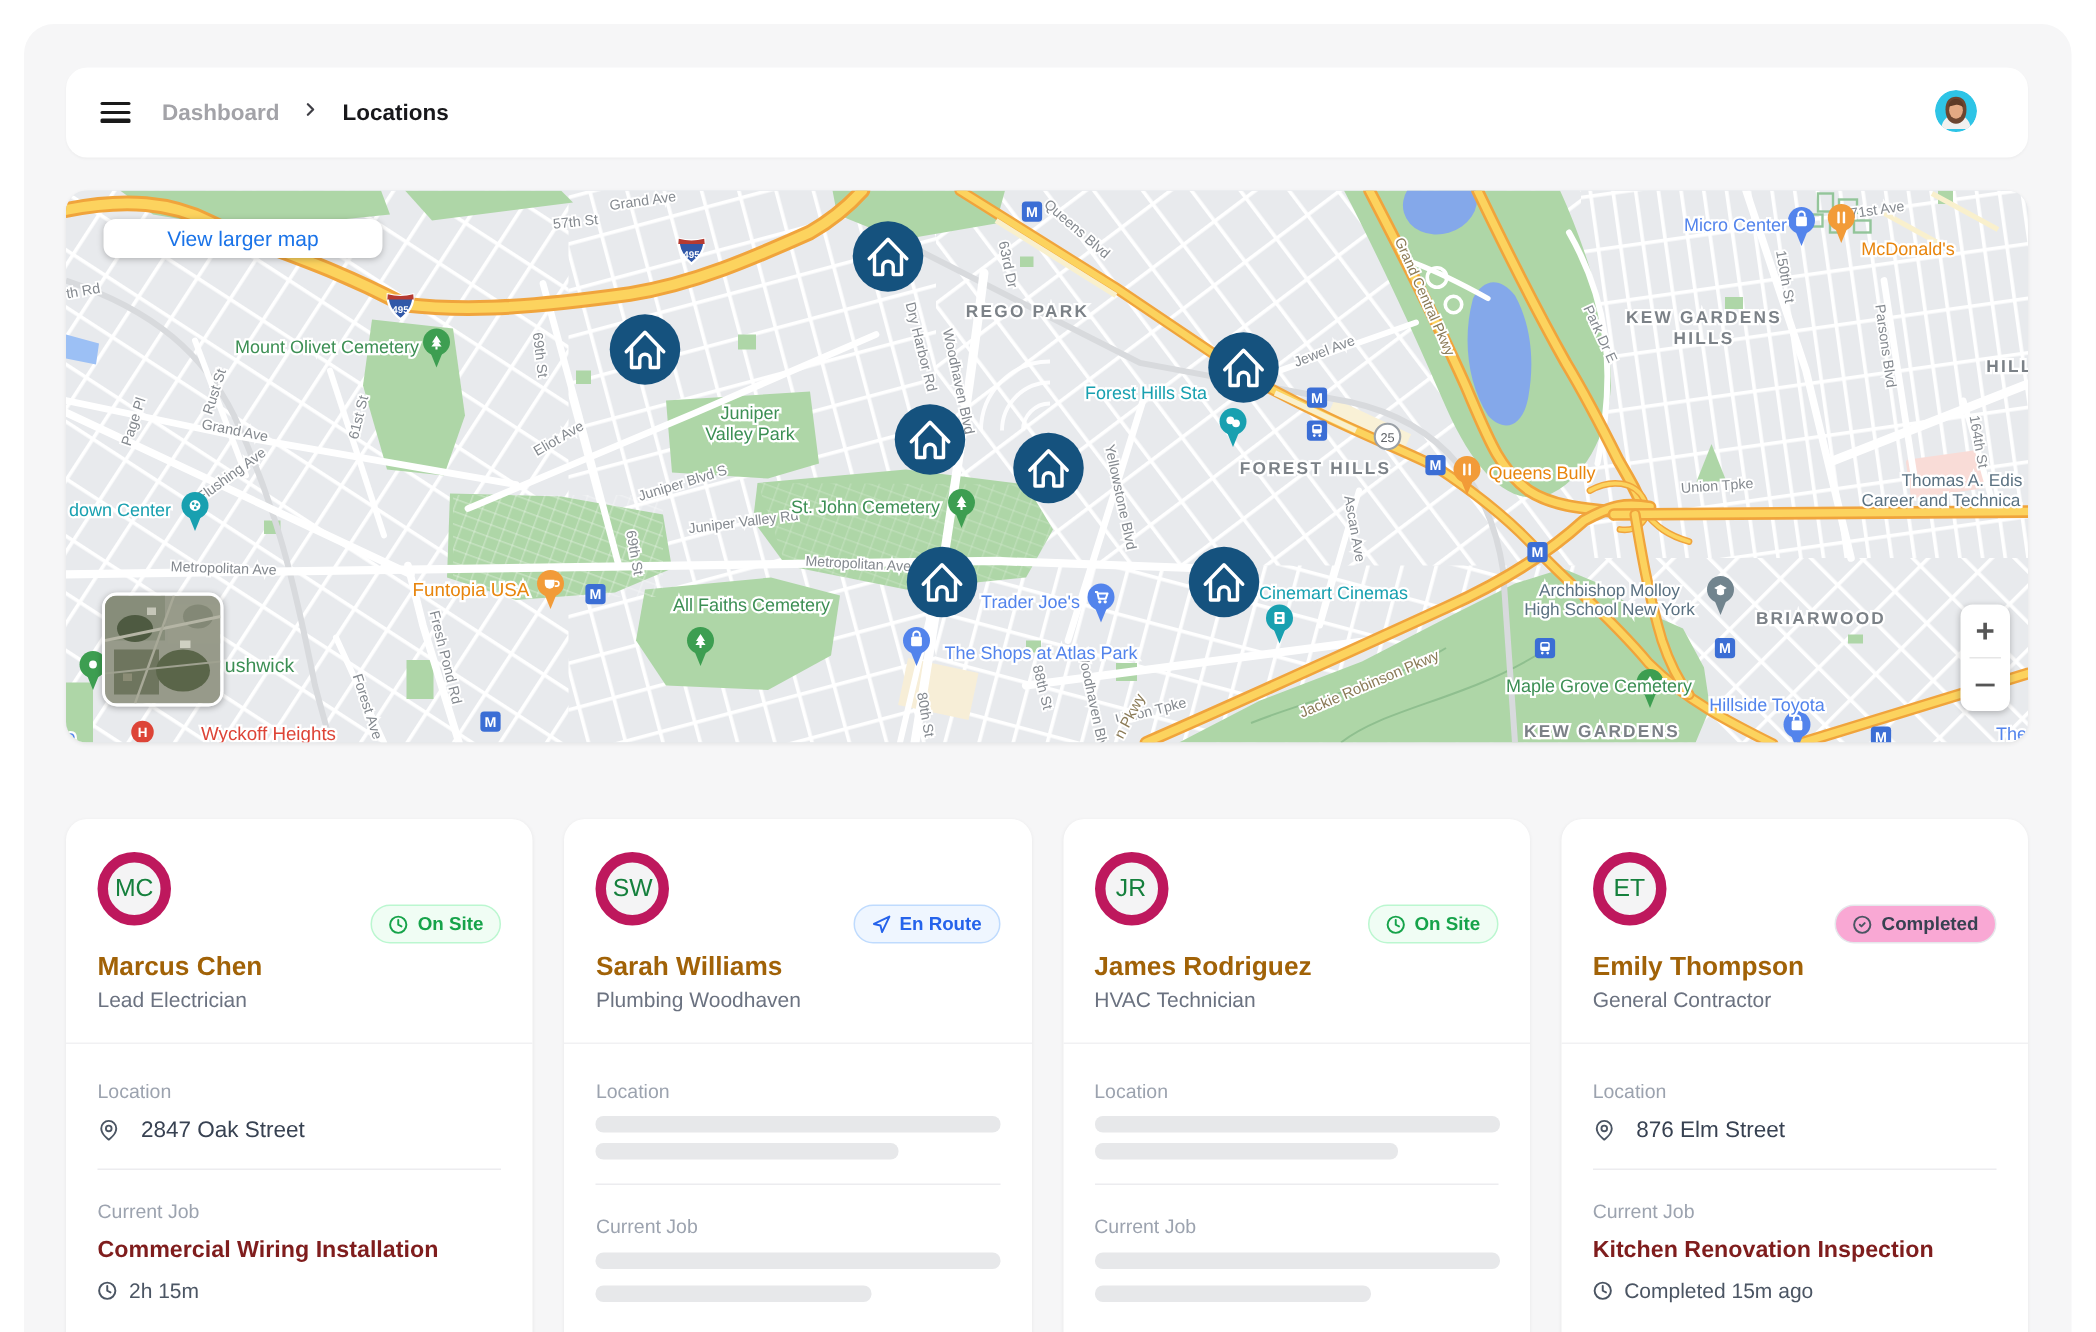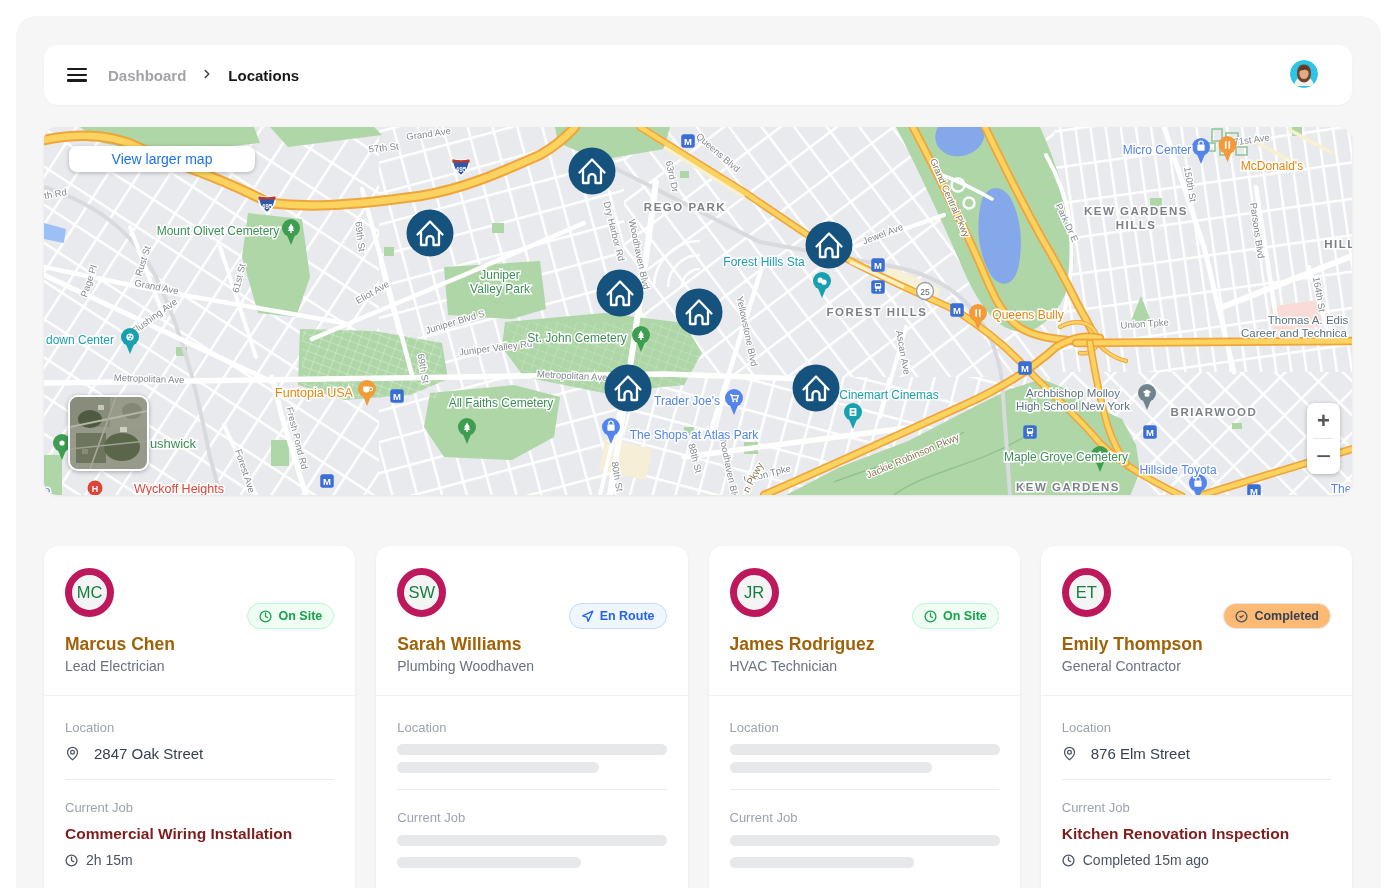--- a/index.html
+++ b/index.html
@@ -510,21 +510,21 @@
   <div class="clabel" style="top:174px">Location</div>
   <div class="skel" style="top:198px;width:270px"></div>
   <div class="skel" style="top:216px;width:202px"></div>
   <div class="div2" style="top:243px"></div>
   <div class="clabel" style="top:264px">Current Job</div>
   <div class="skel" style="top:289px;width:270px"></div>
   <div class="skel" style="top:311px;width:184px"></div>
 </div>
     <div class="card">
   <div class="avatar">ET</div>
-        <div class="badge" style="background:#fdba74;border-color:#e5e7eb;color:#374151">
+        <div class="badge" style="background:#f9a8d4;border-color:#e5e7eb;color:#374151">
           <svg width="13" height="13" viewBox="0 0 24 24" fill="none" stroke="#4b5563" stroke-width="2.4" stroke-linecap="round" stroke-linejoin="round">
             <circle cx="12" cy="12" r="10"></circle>
             <path d="m9 12 2 2 4-4"></path>
           </svg>
           <span>Completed</span>
         </div>
   <div class="cname">Emily Thompson</div>
         <div class="crole">General Contractor</div>
   <div class="div1"></div>
   <div class="clabel" style="top:174px">Location</div>

